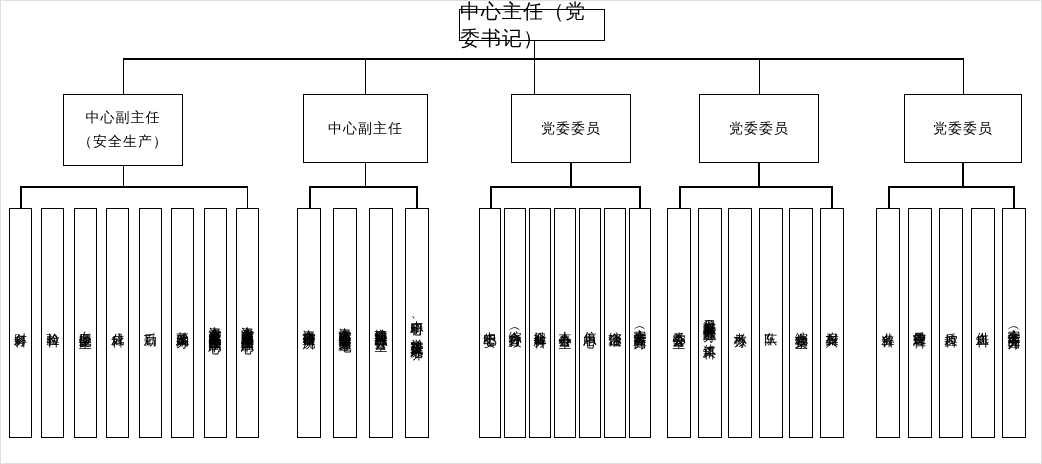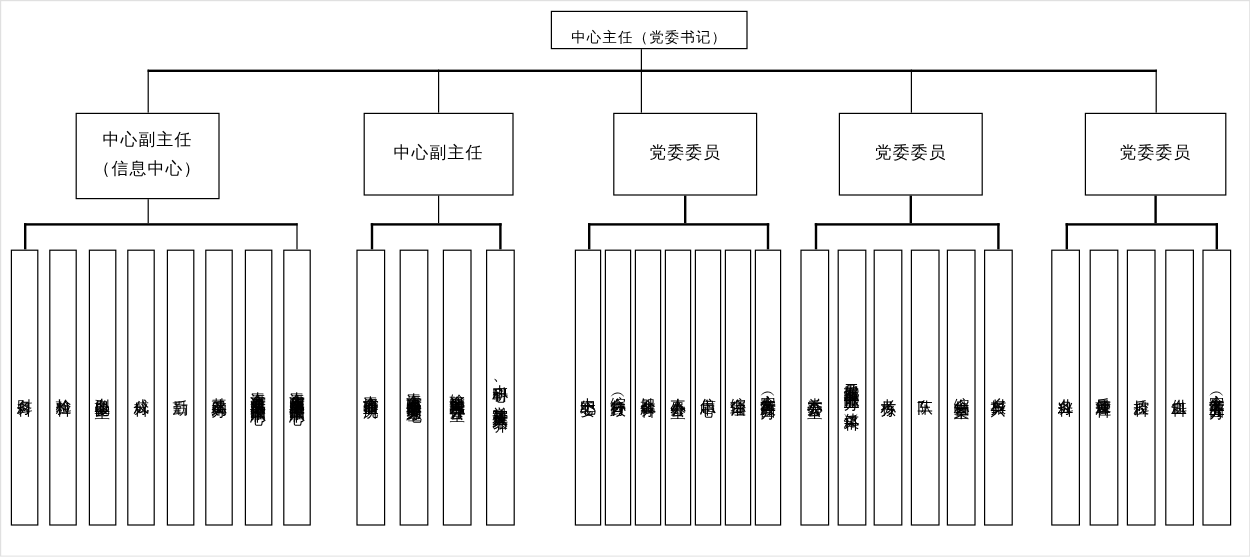--- a/index.html
+++ b/index.html
@@ -6,21 +6,21 @@
   .canvas{
     position:relative;width:1040px;height:462px;background:#ffffff;
     border:1px solid #e0e0e0;overflow:hidden;
     font-family:"Liberation Serif","DejaVu Serif",serif;color:#000;
   }
   
   .box{
     position:absolute;box-sizing:border-box;border:1.5px solid #000;background:#fff;
     display:flex;flex-direction:column;align-items:center;justify-content:center;
   }
-  .root-box{left:458px;top:8px;width:164px;height:32px;font-size:12px;letter-spacing:1px;justify-content:flex-end;}
+  .root-box{left:458px;top:8px;width:146px;height:32px;font-size:20px;letter-spacing:1px;}
   .l2{font-size:14px;letter-spacing:1px;line-height:1.7;}
   .b1{left:62px;top:93px;width:120px;height:72px;}
   .b2{left:302px;top:93px;width:125px;height:69px;}
   .b3{left:510px;top:93px;width:120px;height:69px;}
   .b4{left:698px;top:93px;width:120px;height:69px;}
   .b5{left:903px;top:93px;width:118px;height:69px;}
   
   .ln{position:absolute;background:#000;}
   .root-stub{left:532.5px;top:40px;width:1.5px;height:53px;}   
   .main-rail{left:121.5px;top:57px;width:841.5px;height:1.5px;}
@@ -72,21 +72,21 @@
 
   <div class="ln root-stub"></div>
   <div class="ln main-rail"></div>
   <div class="ln d1"></div>
   <div class="ln d2"></div>
   <div class="ln d4"></div>
   <div class="ln d5"></div>
 
   <div class="box l2 b1">
     <span>中心副主任</span>
-    <span>（信息中心）</span>
+    <span>（安全生产）</span>
   </div>
   <div class="box l2 b2">
     <span>中心副主任</span>
   </div>
   <div class="box l2 b3">
     <span>党委委员</span>
   </div>
   <div class="box l2 b4">
     <span>党委委员</span>
   </div>

